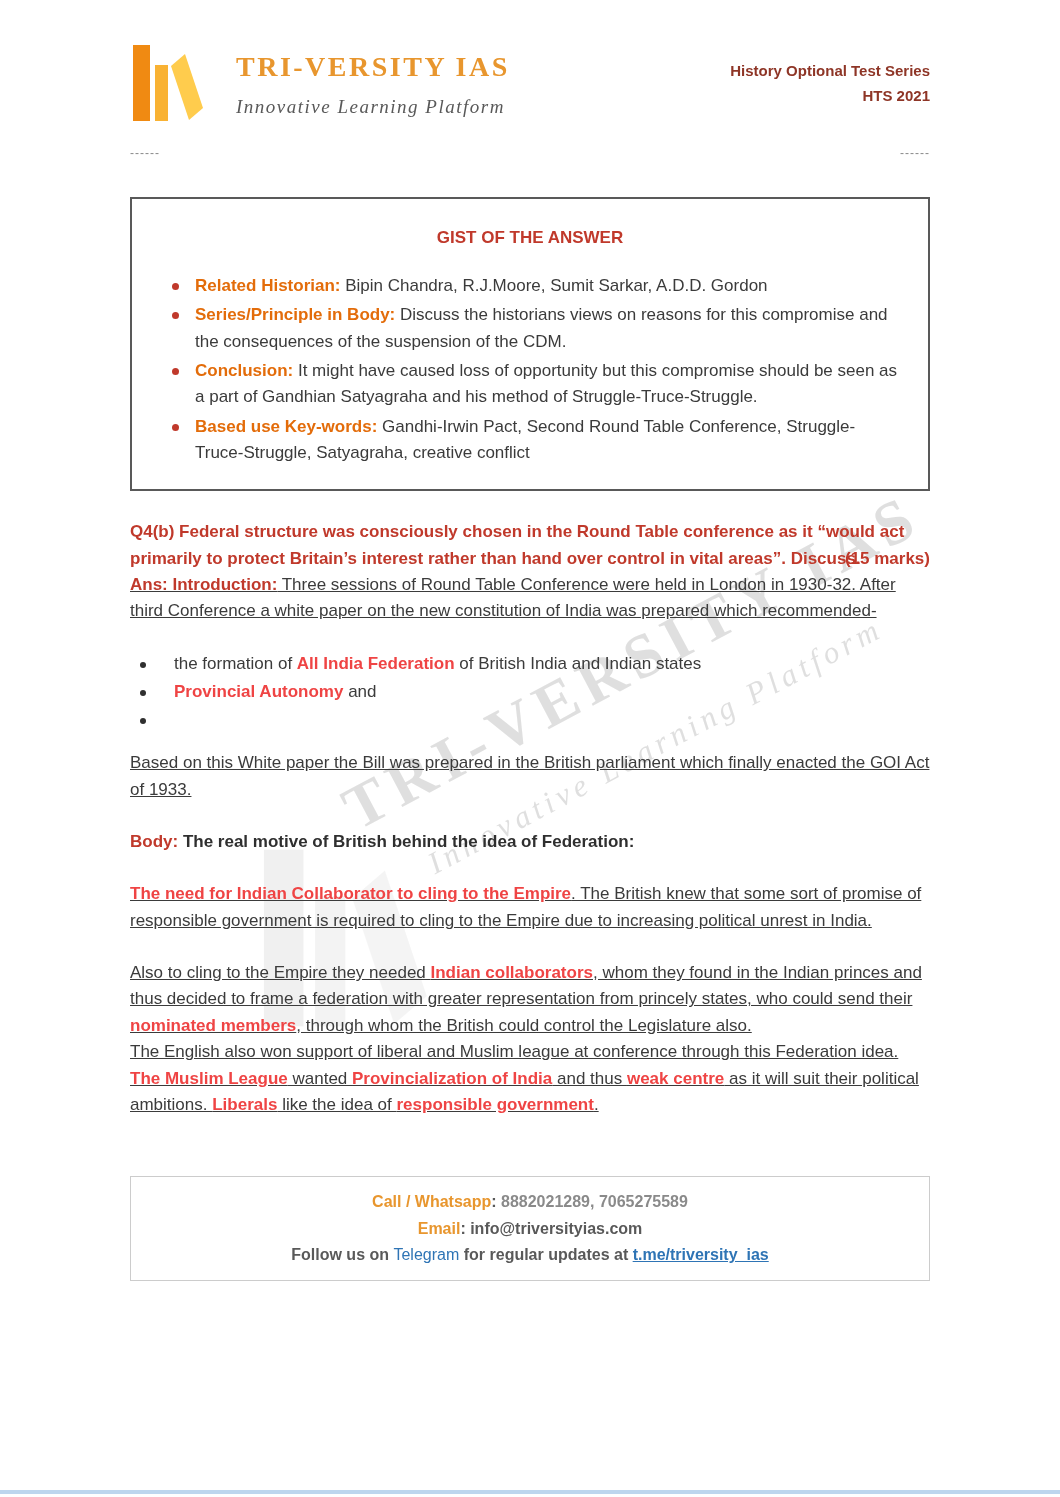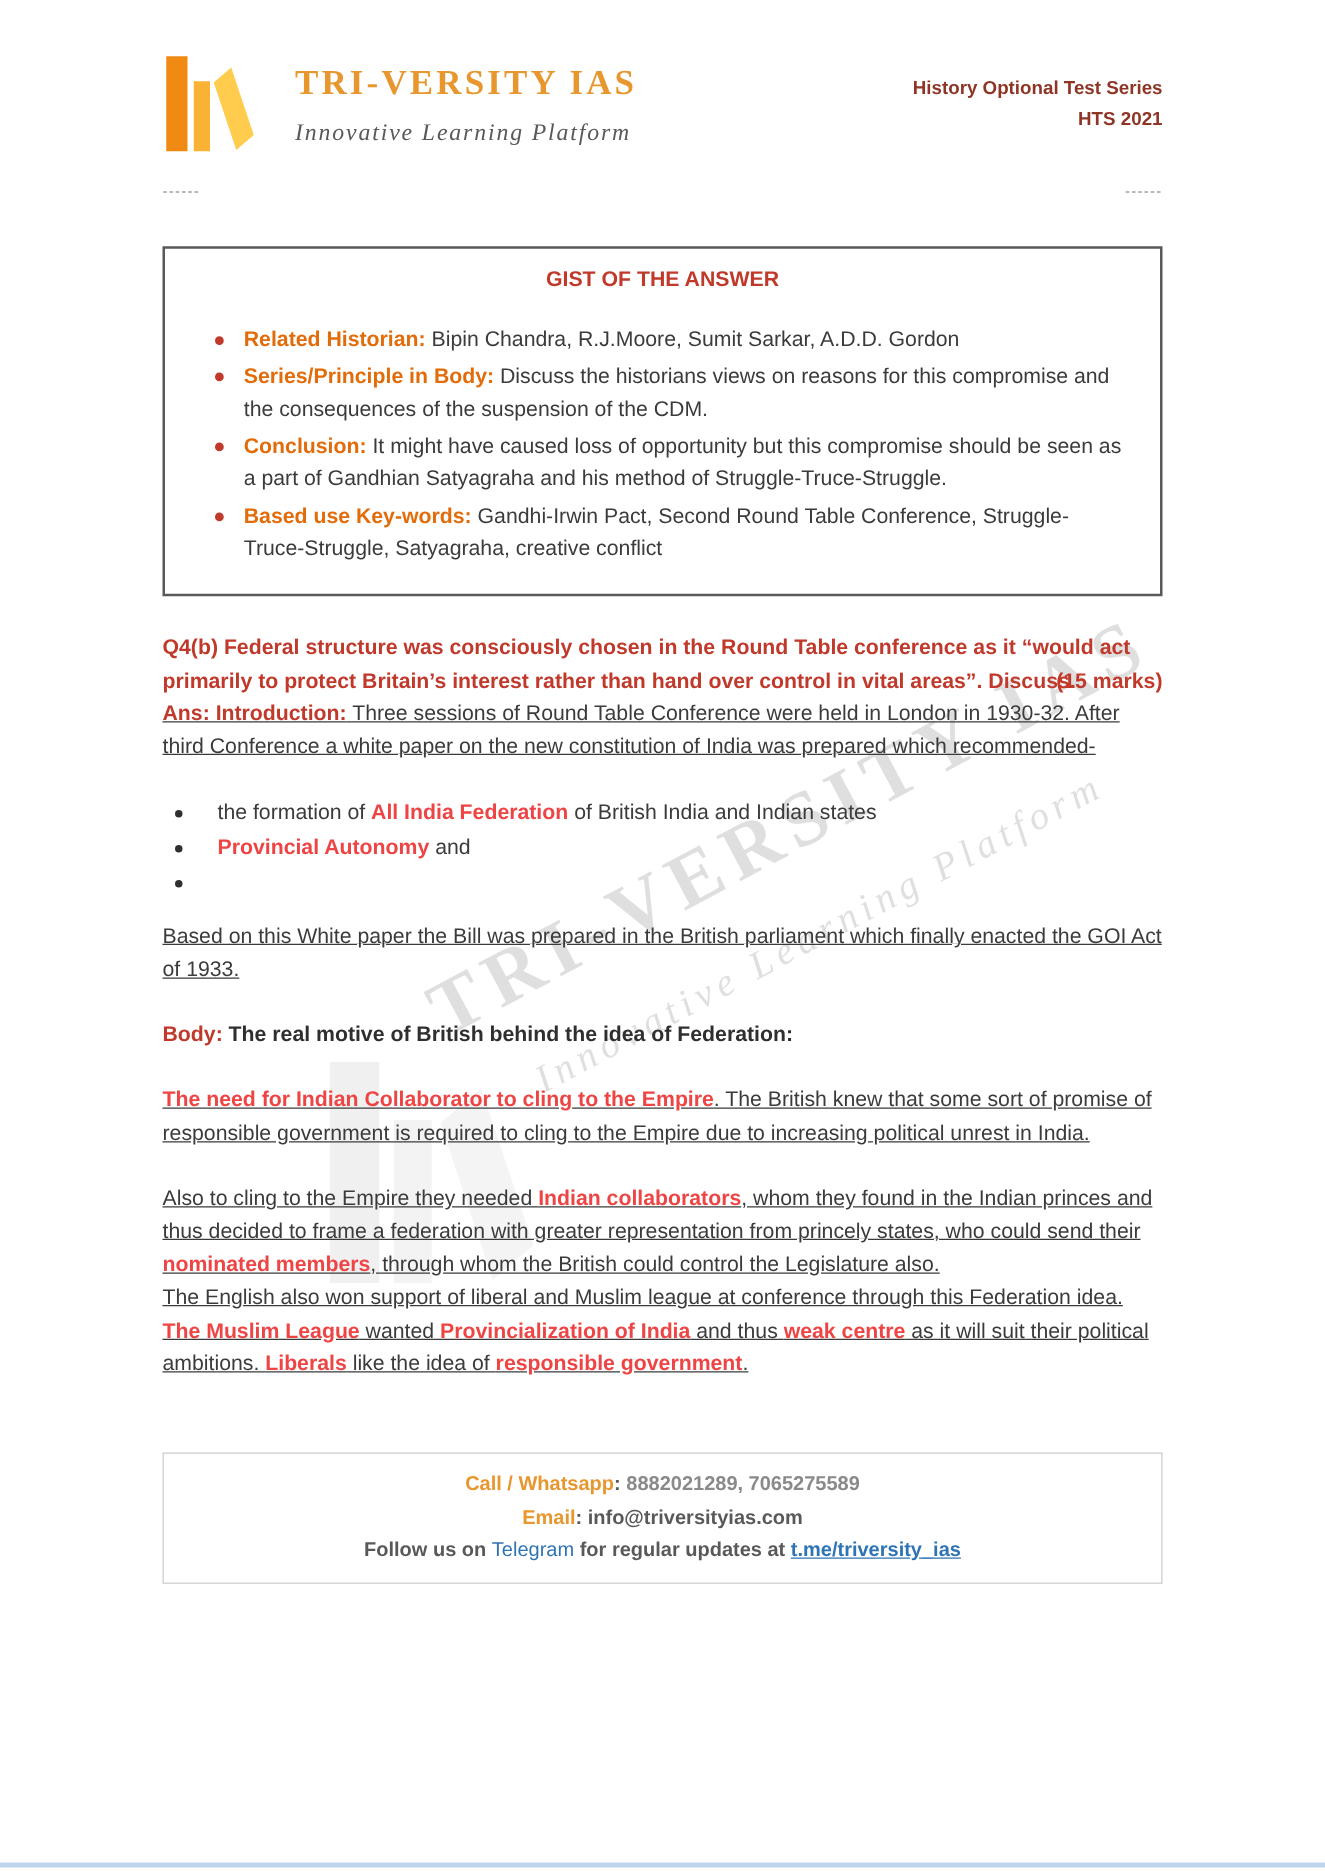--- a/index.html
+++ b/index.html
@@ -25,21 +25,21 @@
   .tagline {
     font-family:"Liberation Serif", serif; font-style:italic;
     font-size:19px; letter-spacing:1.5px; color:#595959; margin-top:4px;
   }
   .series { text-align:right; color:var(--maroon,#8E3526); font-weight:bold; font-size:15px; line-height:1.7; }
 
   .rules-row { display:flex; justify-content:space-between; margin-top:18px;
     color:#8a8a8a; font-size:12px; letter-spacing:1px; }
 
   
-  .gist-box { border:2px solid #595959; margin-top:34px; padding:12px 30px 20px 30px; background:transparent; }
+  .gist-box { border:2px solid #595959; margin-top:34px; padding:26px 30px 20px 30px; background:transparent; }
   .gist-title { text-align:center; color:var(--red,#C0392B); font-size:17px; font-weight:bold; }
   .gist-list { list-style:none; margin-top:22px; }
   .gist-list li { display:flex; margin-bottom:3px; }
   .dot { flex:0 0 auto; width:7px; height:7px; border-radius:50%; background:var(--red,#C0392B); margin:10px 16px 0 10px; }
   .dot.black { background:#2f2f2f; width:6px; height:6px; margin-top:11px; }
   .gist-label { color:var(--label-orange,#E36C0A); font-weight:bold; }
 
   
   .question { position:relative; margin-top:28px; color:var(--red,#C0392B); font-weight:bold; }
   .marks { position:absolute; right:0; bottom:0; color:var(--red,#C0392B); font-weight:bold; }

